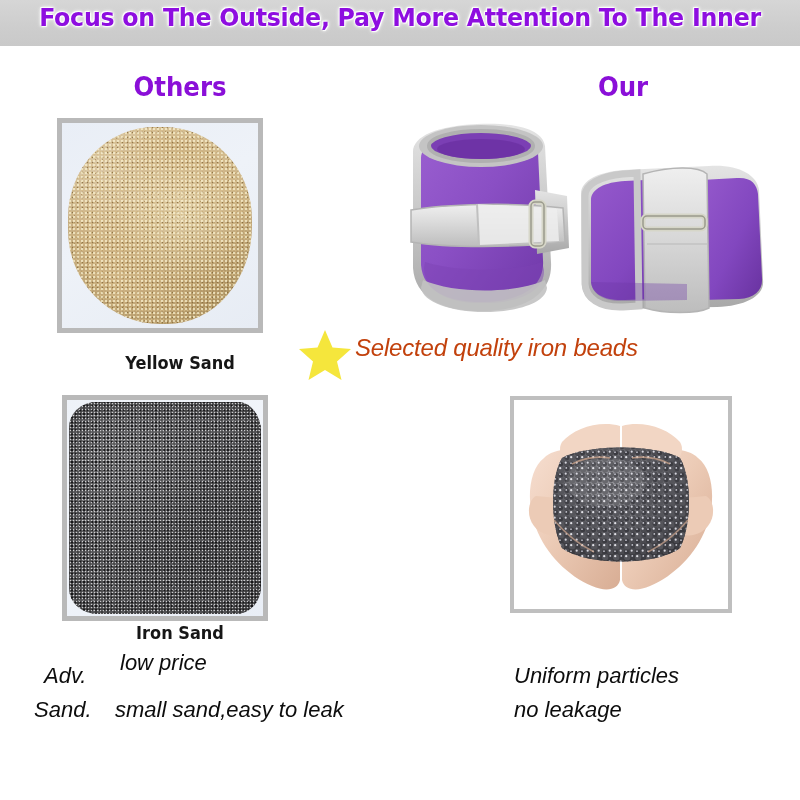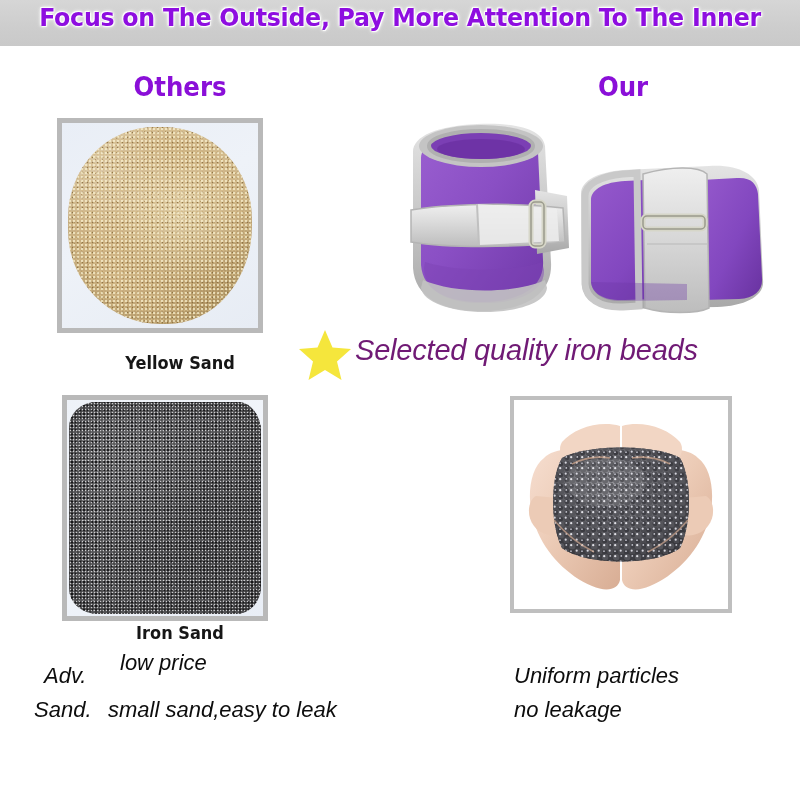--- a/index.html
+++ b/index.html
@@ -157,40 +157,40 @@
   #star-icon {
     position: absolute;
     left: 297px; top: 327px;
     width: 56px; height: 56px;
   }
   #tagline {
     position: absolute;
     left: 355px; top: 334px;
     font-family: "Liberation Sans", sans-serif;
     font-style: italic;
-    font-size: 29px;
-    color: #701a75;
+    font-size: 24px;
+    color: #c2410c;
     white-space: nowrap;
     letter-spacing: -0.2px;
   }
 
   
   .bottom-text {
     position: absolute;
     font-family: "Liberation Sans", sans-serif;
     font-weight: normal;
     font-style: italic;
     font-size: 22px;
     color: #0d0d0d;
     white-space: nowrap;
   }
   #adv-label     { left: 44px;  top: 663px; }
   #adv-value     { left: 120px; top: 650px; }
   #disad-label   { left: 34px;  top: 697px; }
-  #disad-value   { left: 108px; top: 697px; text-align: right; }
+  #disad-value   { left: 115px; top: 697px; text-align: right; }
   #right-line-1  { left: 514px; top: 663px; }
   #right-line-2  { left: 514px; top: 697px; }
 </style>
 </head>
 <body>
 
 <div id="page">
 
   <div id="banner">
     <div id="banner-title">Focus on The Outside, Pay More Attention To The Inner</div>

